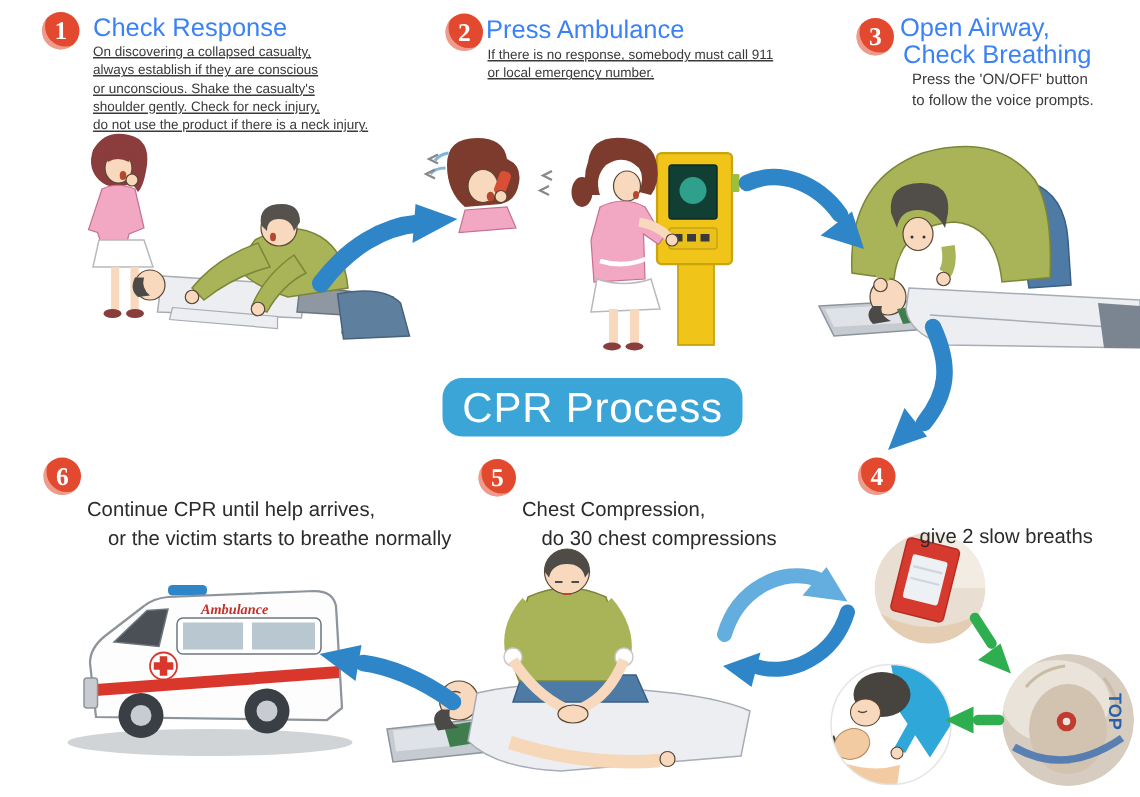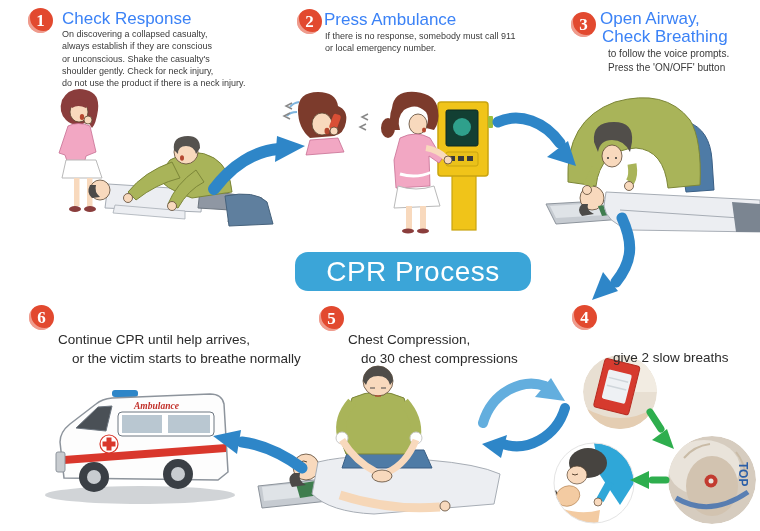--- a/index.html
+++ b/index.html
@@ -8,25 +8,25 @@
   .art{position:absolute;left:0;top:0;}
 
   .badge{position:absolute;width:25px;height:25px;border-radius:50%;
          background:var(--badge,#e2492f);color:#fff;
          font-family:"Liberation Serif",serif;font-weight:bold;font-size:17px;
          line-height:25px;text-align:center;
          box-shadow:inset 3px -3px 0 -1px rgba(255,255,255,.45);}
   .title-lg{position:absolute;font-size:17px;color:#3b82f6;white-space:nowrap;}
   .title-md{position:absolute;font-size:13.5px;color:#2b2b2b;white-space:nowrap;margin-top:24px;}
   .desc{position:absolute;font-size:9px;line-height:12.3px;color:#3a3a3a;}
-  .desc div{white-space:nowrap;}
+  .desc div{white-space:nowrap;text-decoration:underline;}
   .desc-md{position:absolute;font-size:10px;line-height:14px;color:#3a3a3a;}
   .desc-md div{white-space:nowrap;}
 
-  .cpr-box{position:absolute;left:295px;top:252px;width:236px;height:39px;
+  .cpr-box{position:absolute;left:295px;top:252px;width:200px;height:39px;
            background:var(--cpr-box,#3ba5d8);border-radius:13px;
            display:flex;align-items:center;justify-content:center;
            color:#fff;font-size:28px;letter-spacing:.5px;}
 
   
   .ab{stroke:var(--arrow-blue,#2e86c8);fill:none;stroke-linecap:round;}
   .abf{fill:var(--arrow-blue,#2e86c8);}
   .abl{stroke:var(--arrow-blue-light,#63aede);fill:none;stroke-linecap:round;}
   .ablf{fill:var(--arrow-blue-light,#63aede);}
   .ag{stroke:var(--arrow-green,#2eae4e);fill:none;stroke-linecap:round;}
@@ -282,22 +282,22 @@
   <div class="title-lg" style="left:324px;top:10px">Press Ambulance</div>
   <div class="desc" style="left:325px;top:30px">
     <div>If there is no response, somebody must call 911</div>
     <div>or local emergency number.</div>
   </div>
 
   <div class="badge" style="left:571px;top:12px">3</div>
   <div class="title-lg" style="left:600px;top:9px">Open Airway,</div>
   <div class="title-lg" style="left:602px;top:27px">Check Breathing</div>
   <div class="desc-md" style="left:608px;top:47px">
+    <div>Press the 'ON/OFF' button</div>
     <div>to follow the voice prompts.</div>
-    <div>Press the 'ON/OFF' button</div>
   </div>
 
   <div class="cpr-box">
     <span>CPR Process</span>
   </div>
 
   <div class="badge" style="left:572px;top:305px">4</div>
   <div class="title-md" style="left:613px;top:326px">give 2 slow breaths</div>
 
   <div class="badge" style="left:319px;top:306px">5</div>

